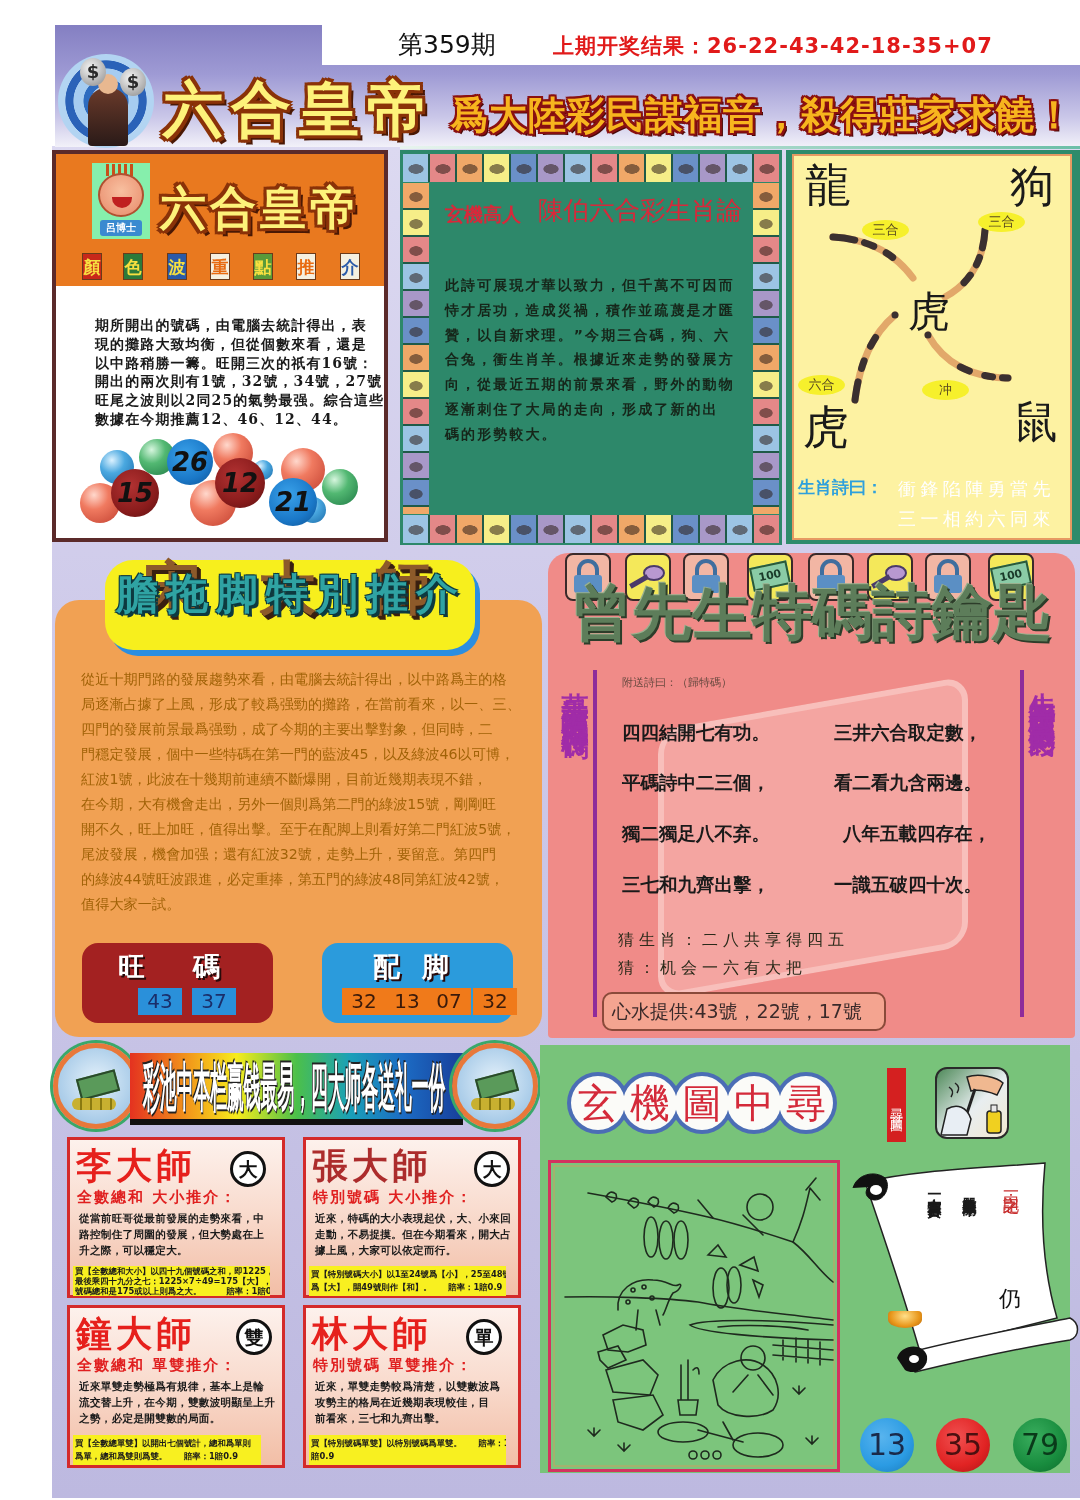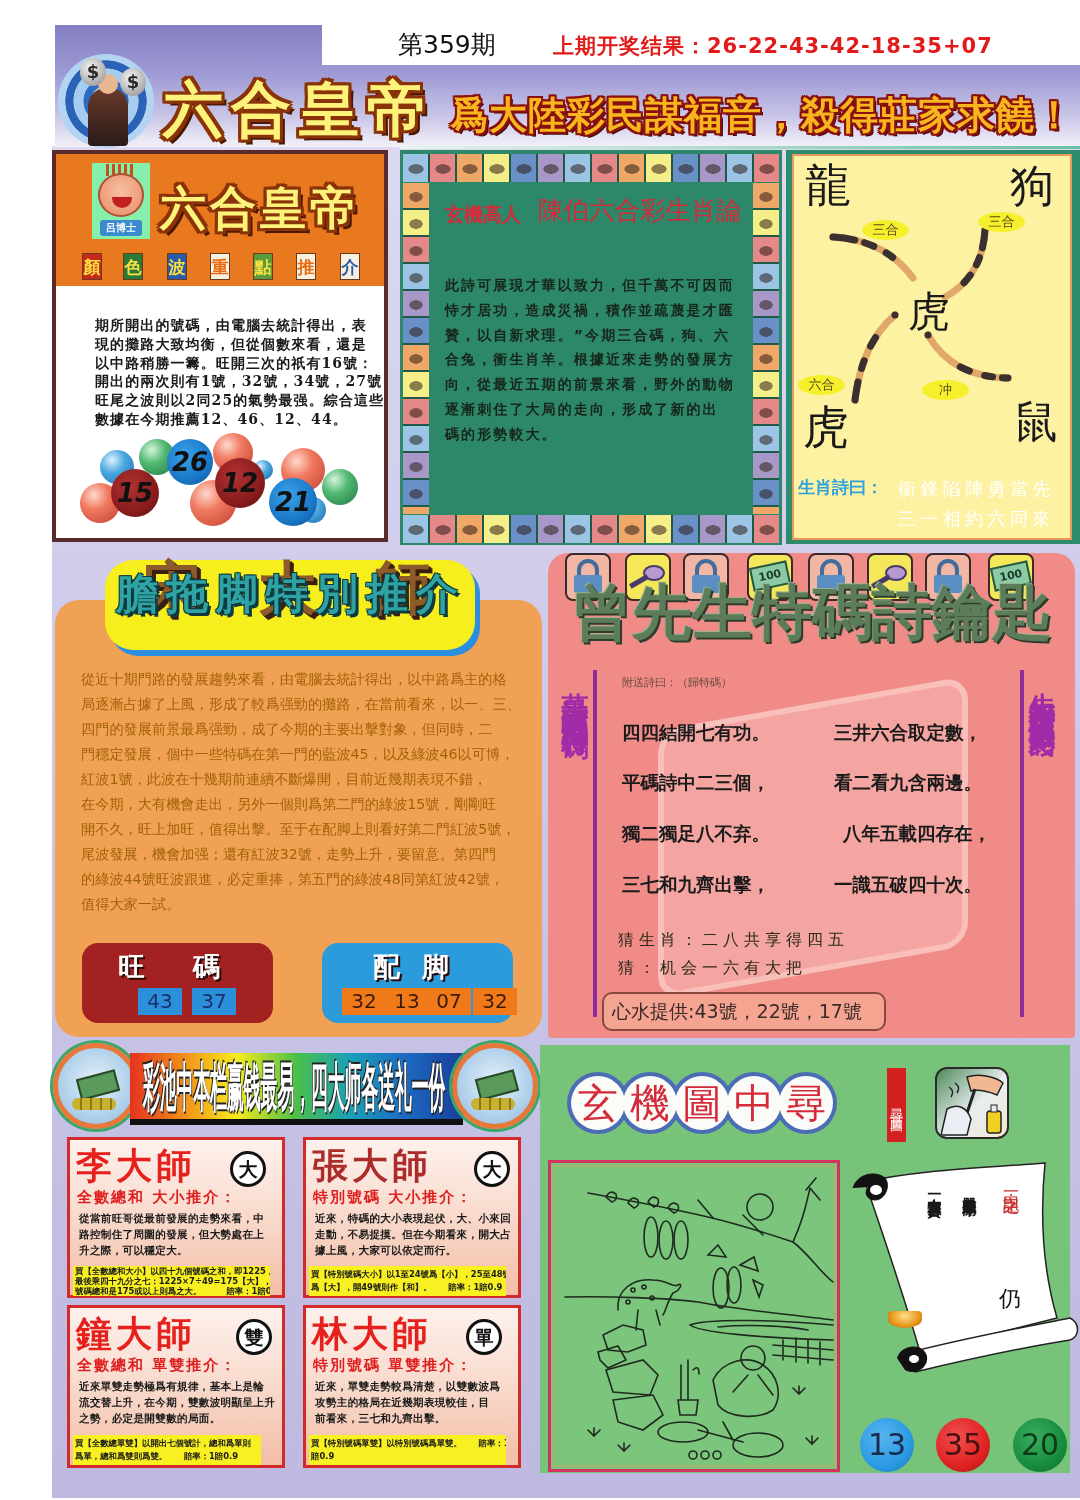--- a/index.html
+++ b/index.html
@@ -458,13 +458,13 @@
   <ellipse cx="69" cy="199" rx="5" ry="4" fill="#fff"></ellipse>
 </svg>
 <div class="a scroll-head" style="left:1002px;top:1183px;">一字記之曰：</div>
 <div class="a scroll-ans" style="left:999px;top:1287px;">仍</div>
 <div class="a scroll-col" style="left:962px;top:1186px;">單數有緣來開羊</div>
 <div class="a scroll-col" style="left:927px;top:1186px;">一室太和買富貴</div>
 <div class="a ingot"></div>
 
 <div class="a bigball" style="left:860px;background:radial-gradient(circle at 40% 35%,#58b4ee,#2b9be3 60%,#1a78b8);color:#1a2a4a;">13</div>
 <div class="a bigball" style="left:936px;background:radial-gradient(circle at 40% 35%,#f05050,#e12323 60%,#a81414);color:#4a1010;">35</div>
-<div class="a bigball" style="left:1013px;background:radial-gradient(circle at 40% 35%,#3aae5e,#188c3e 60%,#0e6a2c);color:#0a3a1a;">20</div>
+<div class="a bigball" style="left:1013px;background:radial-gradient(circle at 40% 35%,#3aae5e,#188c3e 60%,#0e6a2c);color:#0a3a1a;">79</div>
 
 </body></html>

